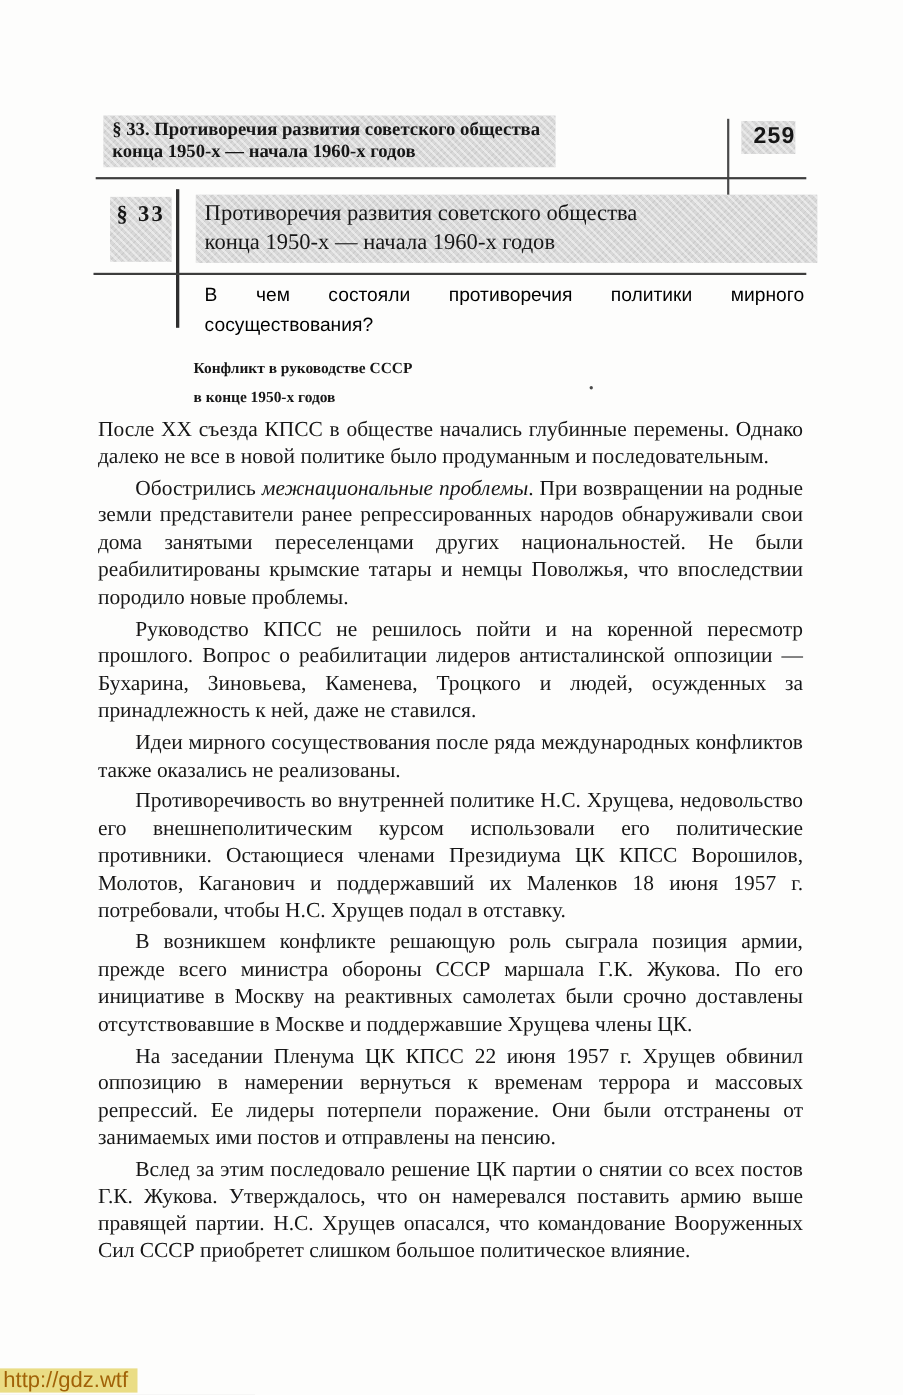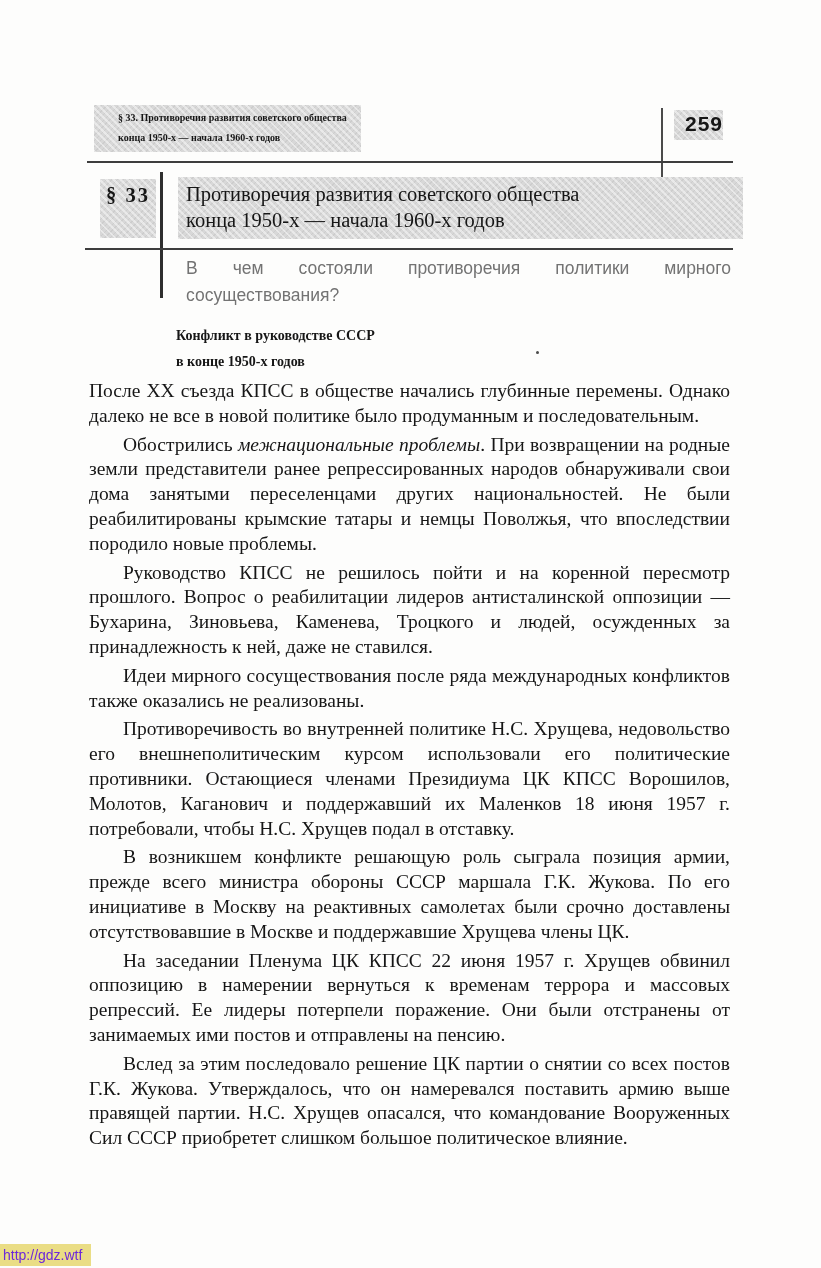--- a/index.html
+++ b/index.html
@@ -13,22 +13,22 @@
   }
   .scanbg{
     background-color:#d8d8d8;
     background-image:
       repeating-linear-gradient(45deg, rgba(255,255,255,.45) 0 2px, rgba(255,255,255,0) 2px 5px),
       repeating-linear-gradient(-45deg, rgba(0,0,0,.05) 0 1px, rgba(0,0,0,0) 1px 4px);
   }
   
   .runhead{
     position:absolute;left:94px;top:105px;
-    padding:3px 14px 4px 24px;
-    font-weight:bold;font-size:10px;line-height:20px;
+    padding:3px 14px 4px 8px;
+    font-weight:bold;font-size:17px;line-height:20px;
   }
   .pagenum{
     position:absolute;left:674px;top:110px;
     padding:2px 0 4px 11px;
     font-family:"Liberation Sans","DejaVu Sans",sans-serif;
     font-weight:bold;font-size:21px;line-height:24px;letter-spacing:1px;
   }
   .vrule-head{position:absolute;left:661px;top:108px;width:2px;height:72px;background:#4a4a4a;}
   .hr{position:absolute;height:2px;background:#3d3d3d;}
   .hr1{left:87px;top:161px;width:646px;}
@@ -44,21 +44,21 @@
   .section-title{
     position:absolute;left:178px;top:177px;margin:0;
     width:557px;
     padding:4px 0 6px 8px;
     font-weight:normal;font-size:20.5px;line-height:26px;
   }
   
   .question{
     position:absolute;left:186px;top:255px;width:545px;
     font-family:"Liberation Sans","DejaVu Sans",sans-serif;
-    font-size:17.5px;line-height:27px;color:#737373;
+    font-size:17.5px;line-height:27px;color:#000000;
     text-align:justify;text-align-last:left;
   }
   
   .subheading{
     position:absolute;left:176px;top:323px;margin:0;
     font-weight:bold;font-size:14px;line-height:25.5px;
   }
   .dot-artifact{position:absolute;left:536px;top:351px;width:3px;height:3px;border-radius:50%;background:#4a4a4a;}
   
   .body{
@@ -66,23 +66,23 @@
     font-size:19.5px;line-height:24.8px;
     text-align:justify;
   }
   .body p{margin:4px;}
   .body p.indent{text-indent:34px;}
   .body em{font-style:italic;}
   
   .watermark{
     position:absolute;left:0;top:1244px;
     background:#eadd85;
-    color:#6d28d9;
+    color:#a16207;
     font-family:"Liberation Sans","DejaVu Sans",sans-serif;
-    font-size:14px;line-height:22px;
+    font-size:20px;line-height:22px;
     padding:0 9px 0 3px;
   }
 </style>
 </head>
 <body>
 
 <div class="page">
 
   <div class="runhead scanbg">
     <div>§ 33. Противоречия развития советского общества</div>

